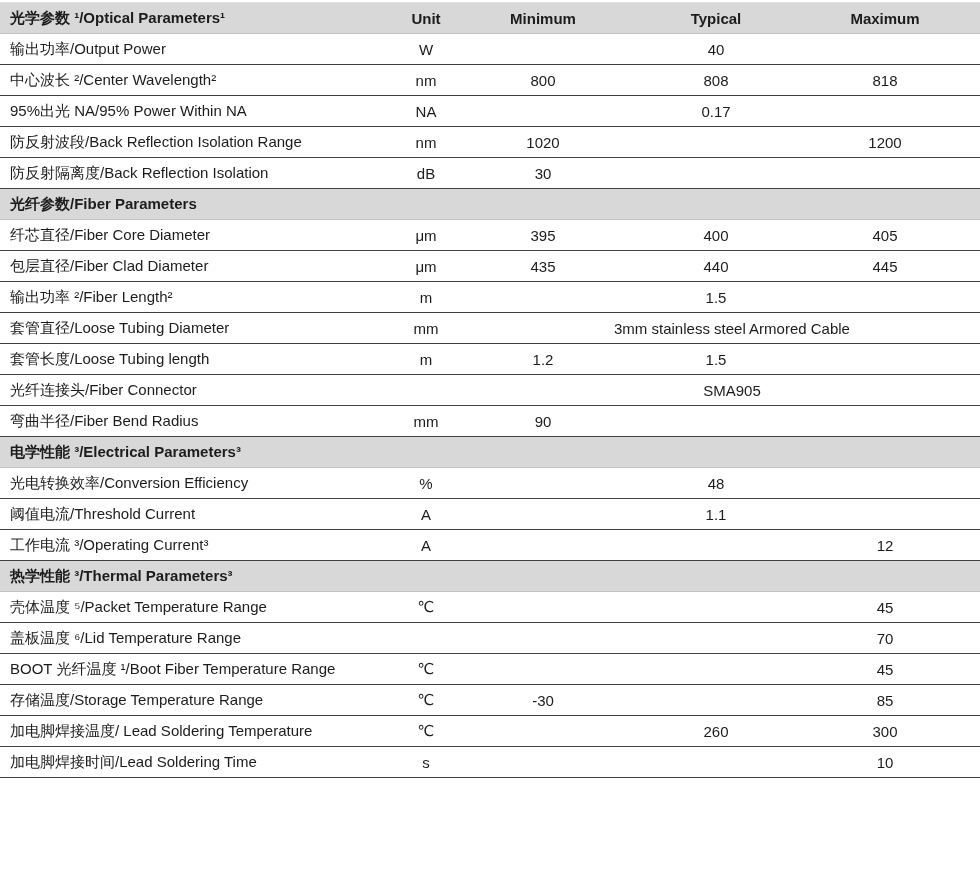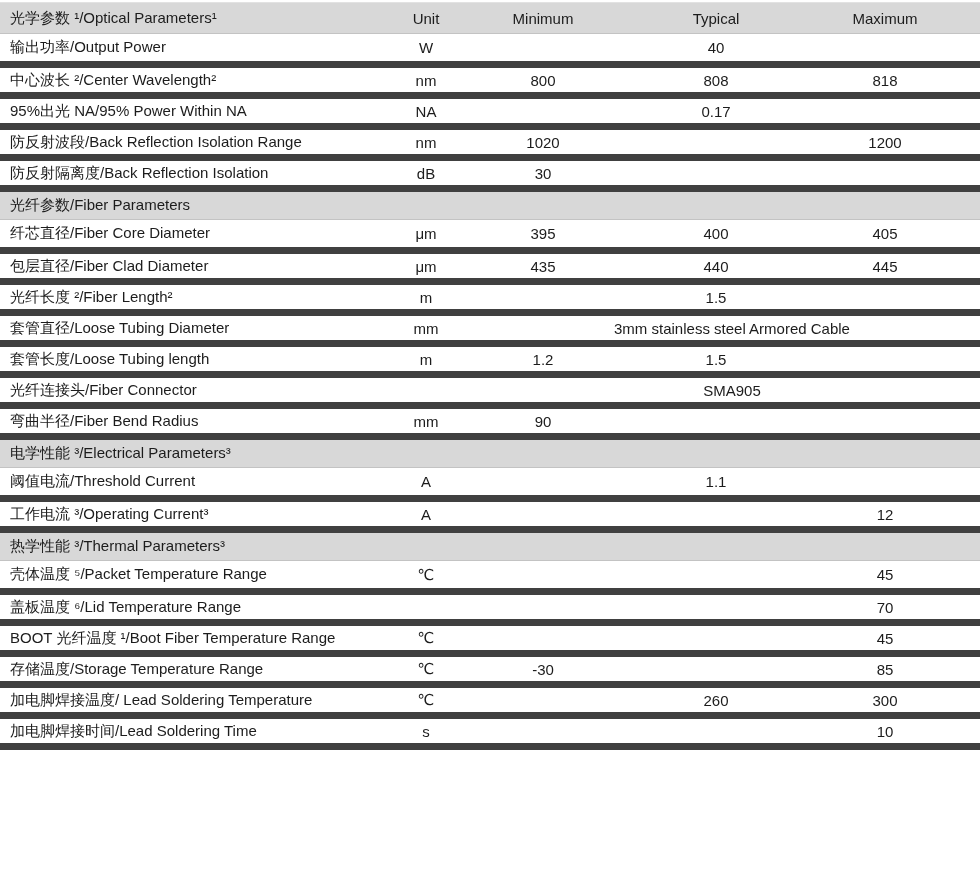--- a/index.html
+++ b/index.html
@@ -33,22 +33,22 @@
     overflow:hidden;
   }
   .param { text-align:left; padding-left:10px; }
   .max   { padding-right:40px; }
   .span3 { }
   tr.section-row {
     background:#d8d8d8;
     border-bottom:1px solid #c3c3c3;
     border-top:1px solid #e2e2e2;
   }
-  tr.section-row th { font-weight:normal; }
-  tr.row { border-bottom:7px solid #404040; }
+  tr.section-row th { font-weight:bold; }
+  tr.row { border-bottom:1px solid #404040; }
 </style>
 </head>
 <body>
 
 <div class="spec-wrap">
 <table>
   <colgroup>
     <col class="c-param">
         <col class="c-unit">
         <col class="c-min">
@@ -112,21 +112,21 @@
     <td class="max">405</td>
   </tr>
   <tr class="row">
     <td class="param">包层直径/Fiber Clad Diameter</td>
     <td>μm</td>
     <td>435</td>
     <td>440</td>
     <td class="max">445</td>
   </tr>
   <tr class="row">
-    <td class="param">光纤长度 ²/Fiber Length²</td>
+    <td class="param">输出功率 ²/Fiber Length²</td>
     <td>m</td>
     <td></td>
     <td>1.5</td>
     <td class="max"></td>
   </tr>
   <tr class="row">
     <td class="param">套管直径/Loose Tubing Diameter</td>
     <td>mm</td>
     <td class="span3" colspan="3">3mm stainless steel Armored Cable</td>
   </tr>
@@ -147,20 +147,27 @@
     <td>mm</td>
     <td>90</td>
     <td></td>
     <td class="max"></td>
   </tr>
 
   <tr class="section-row">
     <th class="param" colspan="5">电学性能 ³/Electrical Parameters³</th>
   </tr>
   <tr class="row">
+    <td class="param">光电转换效率/Conversion Efficiency</td>
+    <td>%</td>
+    <td></td>
+    <td>48</td>
+    <td class="max"></td>
+  </tr>
+  <tr class="row">
     <td class="param">阈值电流/Threshold Current</td>
     <td>A</td>
     <td></td>
     <td>1.1</td>
     <td class="max"></td>
   </tr>
   <tr class="row">
     <td class="param">工作电流 ³/Operating Current³</td>
     <td>A</td>
     <td></td>

